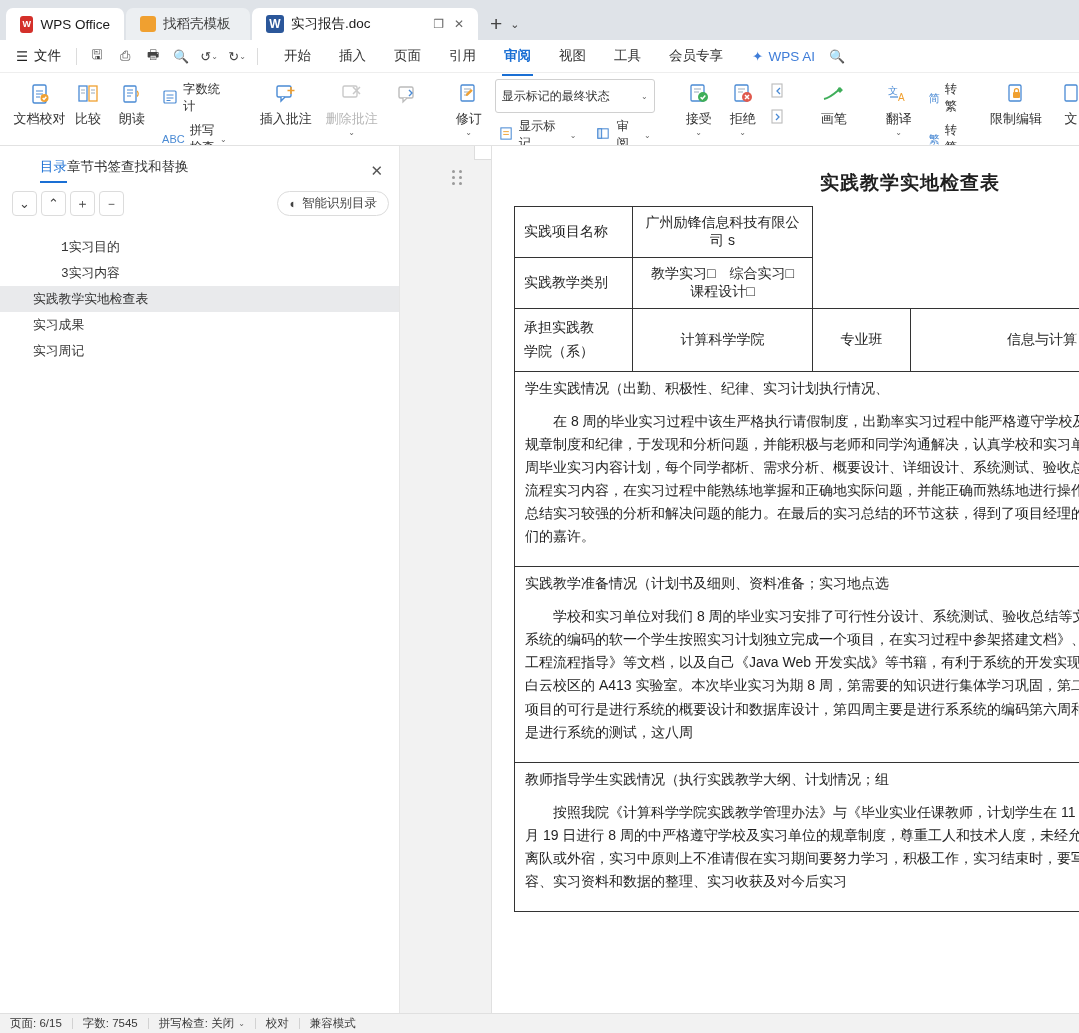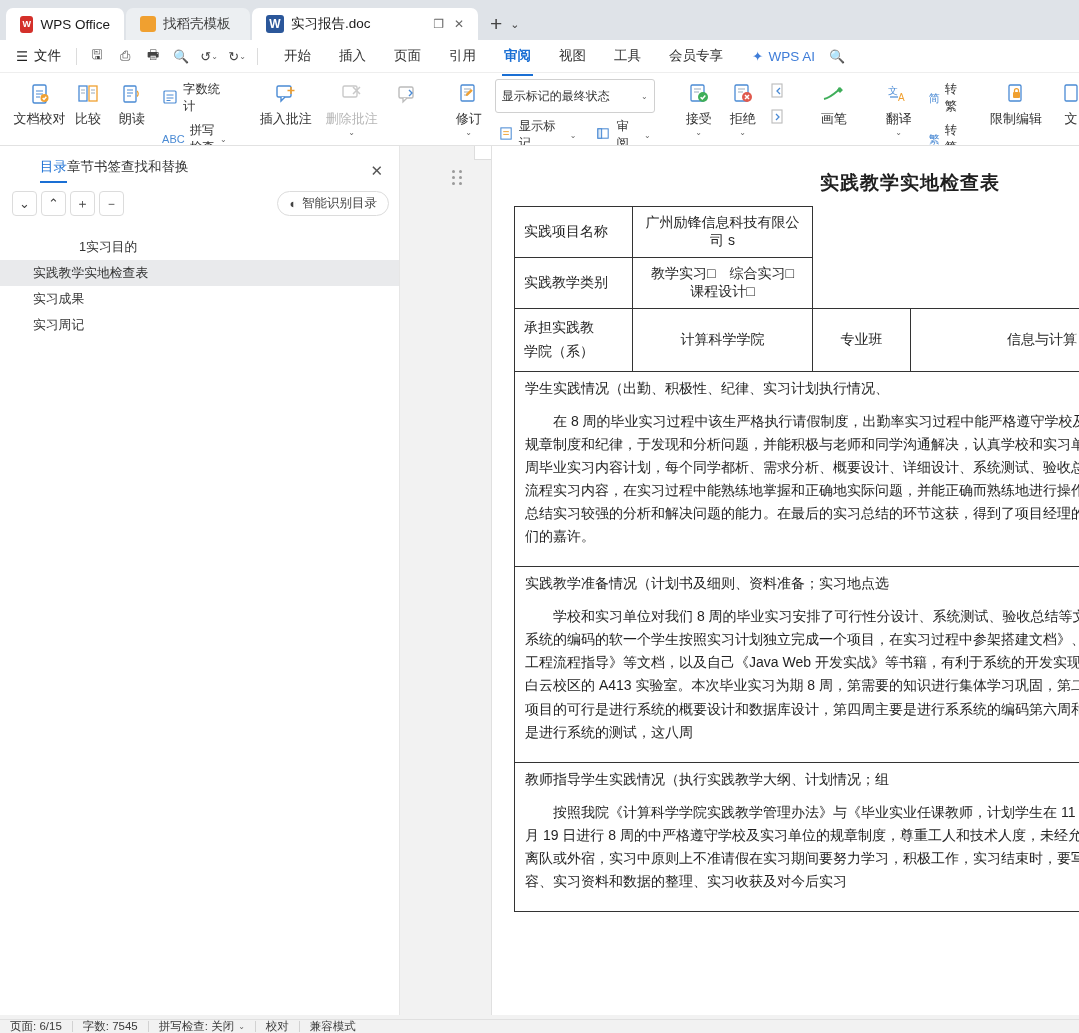--- a/index.html
+++ b/index.html
@@ -84,21 +84,21 @@
   .navtab.active { color:#1a6fd4; }
   .navtab.active:after { content:""; position:absolute; left:0; right:0; bottom:0; height:2.5px; background:#1a6fd4; }
   .navclose { margin-left:auto; color:#555; font-size:15px; padding-right:6px;}
   .navtools { display:flex; align-items:center; gap:4px; padding:8px 10px 6px 12px; }
   .navbtn { width:25px;height:25px;border:1px solid #dcdcdc;border-radius:4px;background:#fff;
             display:flex;align-items:center;justify-content:center;color:#444;font-size:13px;}
   .smartbtn { margin-left:auto; display:flex;align-items:center;gap:5px; border:1px solid #dcdcdc;
               border-radius:13px; padding:3px 11px; font-size:12.5px; color:#444; background:#fff;}
   .toclist { margin-top:12px; }
   .tocitem { height:26px; display:flex; align-items:center; padding-left:0; font-size:12.8px; color:#333; }
-  .tocitem.lvl2 { padding-left:79px; }
+  .tocitem.lvl2 { padding-left:61px;font-family:Liberation Mono, monospace; }
   .tocitem.lvl1 { padding-left:33px; }
   .tocitem.sel { background:#e9eaec; }
 
   
   .docarea { flex:1; background:#f2f2f2; position:relative; overflow:hidden; }
   .pagehandle {
     position:absolute; left:52px; top:24px; width:14px; height:14px;
     display:grid; grid-template-columns:repeat(2,4px); gap:3px;
   }
   .pagehandle i { width:3px;height:3px;background:#9a9a9a;border-radius:50%; display:block;}
@@ -115,21 +115,21 @@
   .doctitle { text-align:center; font-size:19px; font-weight:bold; letter-spacing:1px; margin:6px 0 10px 140px; }
   table.tbl { border-collapse:collapse; width:640px; font-size:14px; }
   table.tbl td { border:1px solid #333; padding:7px 9px; vertical-align:middle; }
   .ctr { text-align:center; }
   .para { font-size:14px; line-height:1.65; text-indent:2em; margin:12px 0 4px; }
   .secthead { font-size:14px; }
   .sectblock { border:1px solid #333; border-top:none; padding:8px 10px 14px; }
 
   
   .statusbar {
-    position:absolute; left:0; right:0; bottom:0; height:14px; background:#f2f2f2;
+    position:absolute; left:0; right:0; bottom:0; height:20px; background:#f2f2f2;
     border-top:1px solid #e0e0e0; display:flex; align-items:center; font-size:11.5px; color:#3a3a3a;
   }
   .statusbar .si { padding:0 10px; display:flex; align-items:center; gap:4px; }
   .sdiv { width:1px; height:11px; background:#d2d2d2; }
 </style>
 </head>
 <body>
 
 <div class="tabbar">
   <div class="tab office">
@@ -434,20 +434,21 @@
       <div class="navbtn">⌃</div>
       <div class="navbtn">＋</div>
       <div class="navbtn">－</div>
       <div class="smartbtn">
         <span>◐</span>
         <span>智能识别目录</span>
       </div>
     </div>
     <div class="toclist">
       <div class="tocitem lvl2">1实习目的</div>
+      <div class="tocitem lvl2">3实习内容</div>
       <div class="tocitem lvl1 sel">实践教学实地检查表</div>
       <div class="tocitem lvl1">实习成果</div>
       <div class="tocitem lvl1">实习周记</div>
     </div>
   </div>
 
   <div class="docarea">
     <div class="ruler-tab"></div>
     <div class="pagehandle">
       <i></i>

